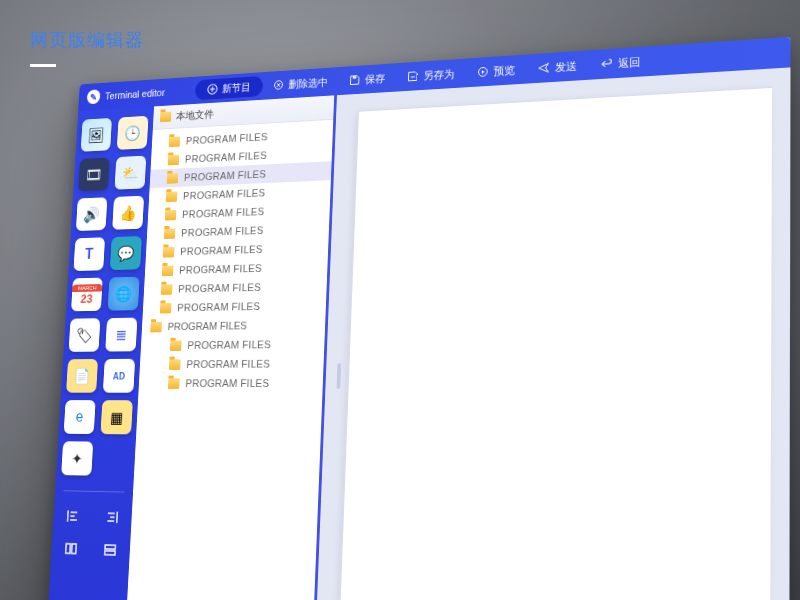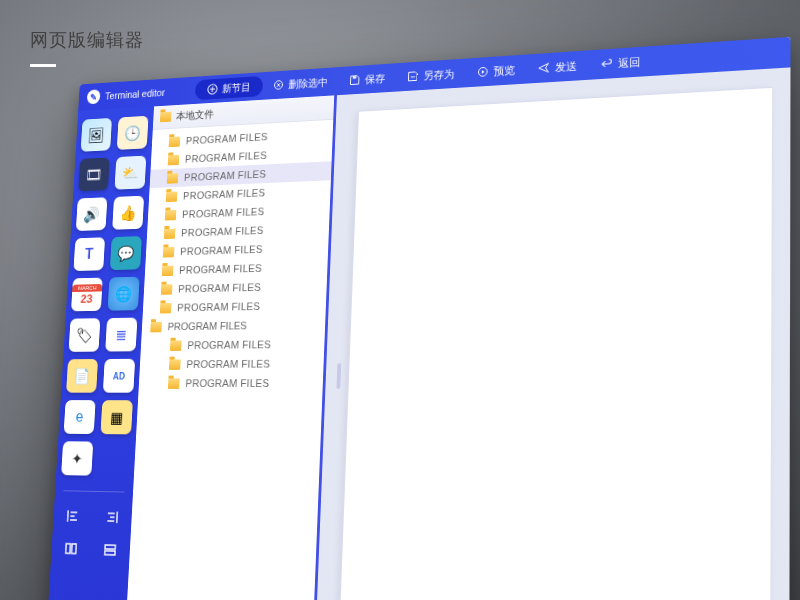--- a/index.html
+++ b/index.html
@@ -4,21 +4,21 @@
 <style>
   * { box-sizing: border-box; margin: 0; padding: 0; }
   html, body { width: 800px; height: 600px; overflow: hidden; font-family: "Segoe UI", Arial, sans-serif; }
   body {
     background: radial-gradient(ellipse at 35% 30%, #a8abb0 0%, #7d8086 40%, #4a4d52 100%);
     position: relative;
   }
   .page-title {
     position: absolute;
     top: 28px; left: 30px;
-    color: #404040;
+    color: #3b82f6;
     font-size: 18px;
     font-weight: 300;
     letter-spacing: 1px;
   }
   .page-title::after {
     content: "";
     display: block;
     width: 26px; height: 3px;
     background: #fff;
     margin-top: 12px;

